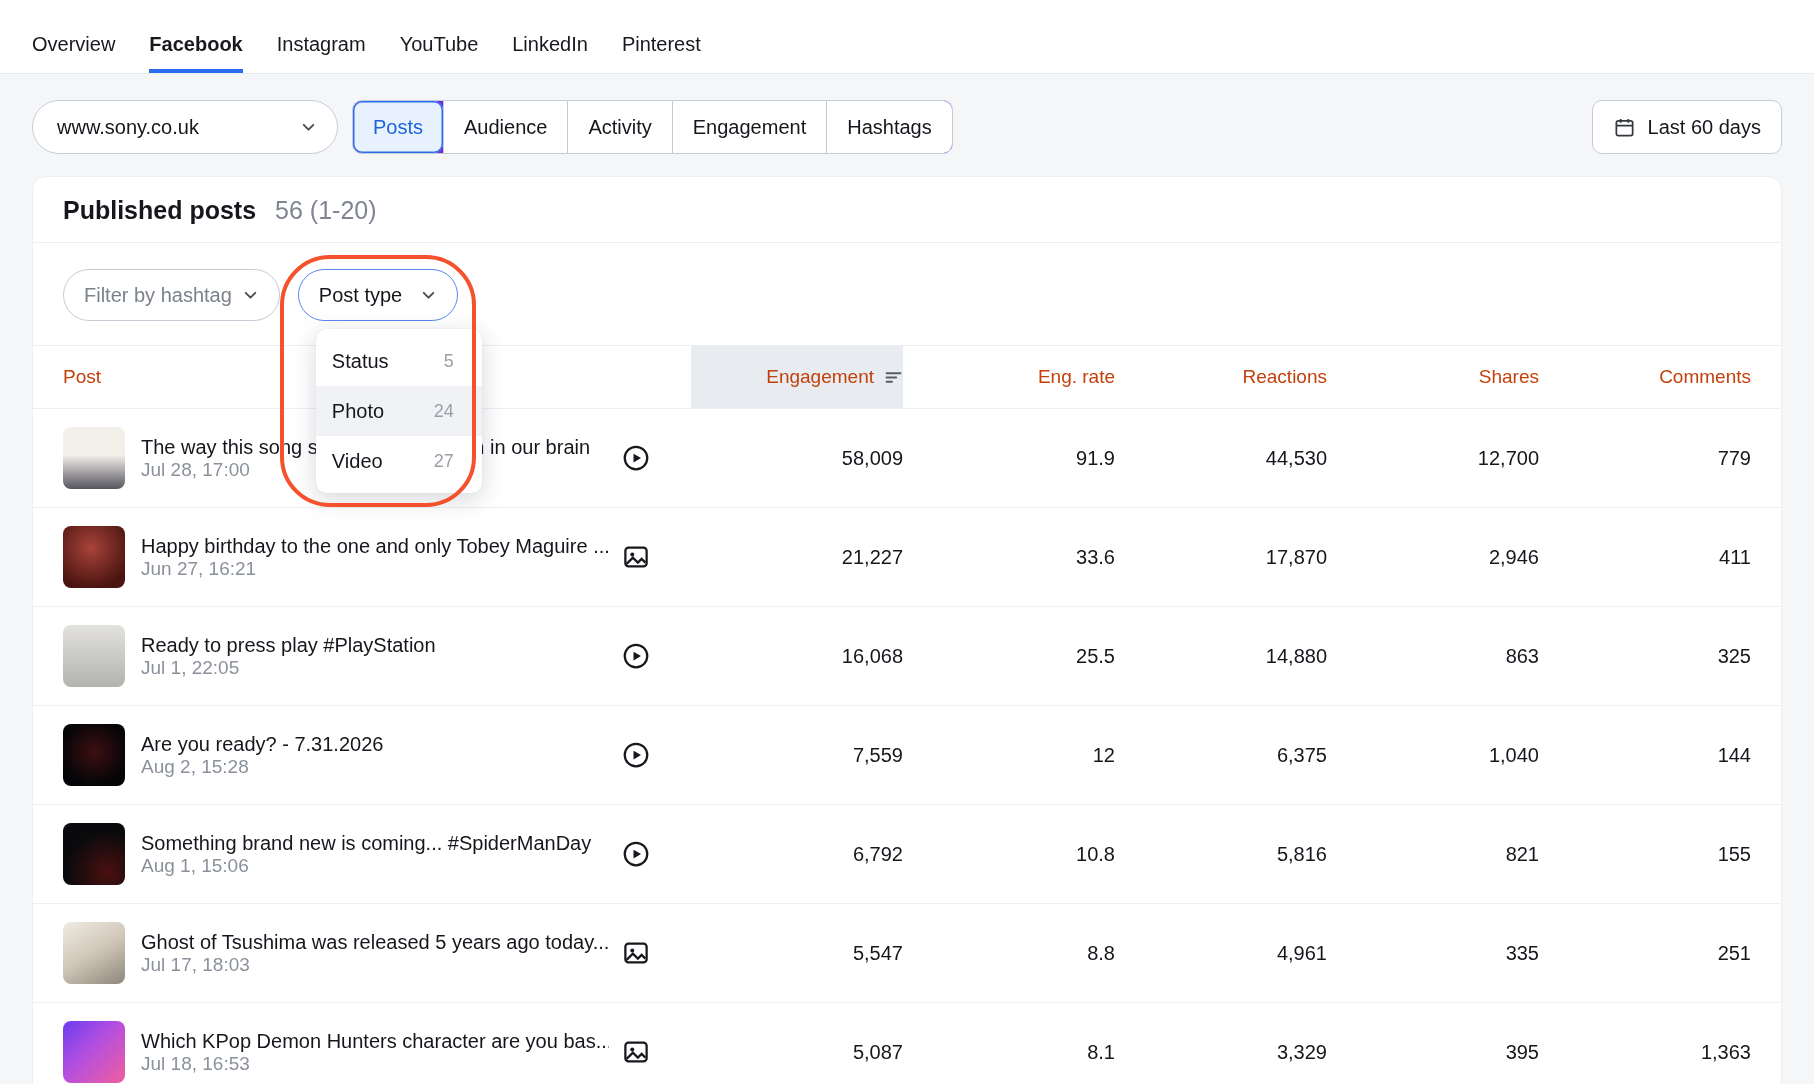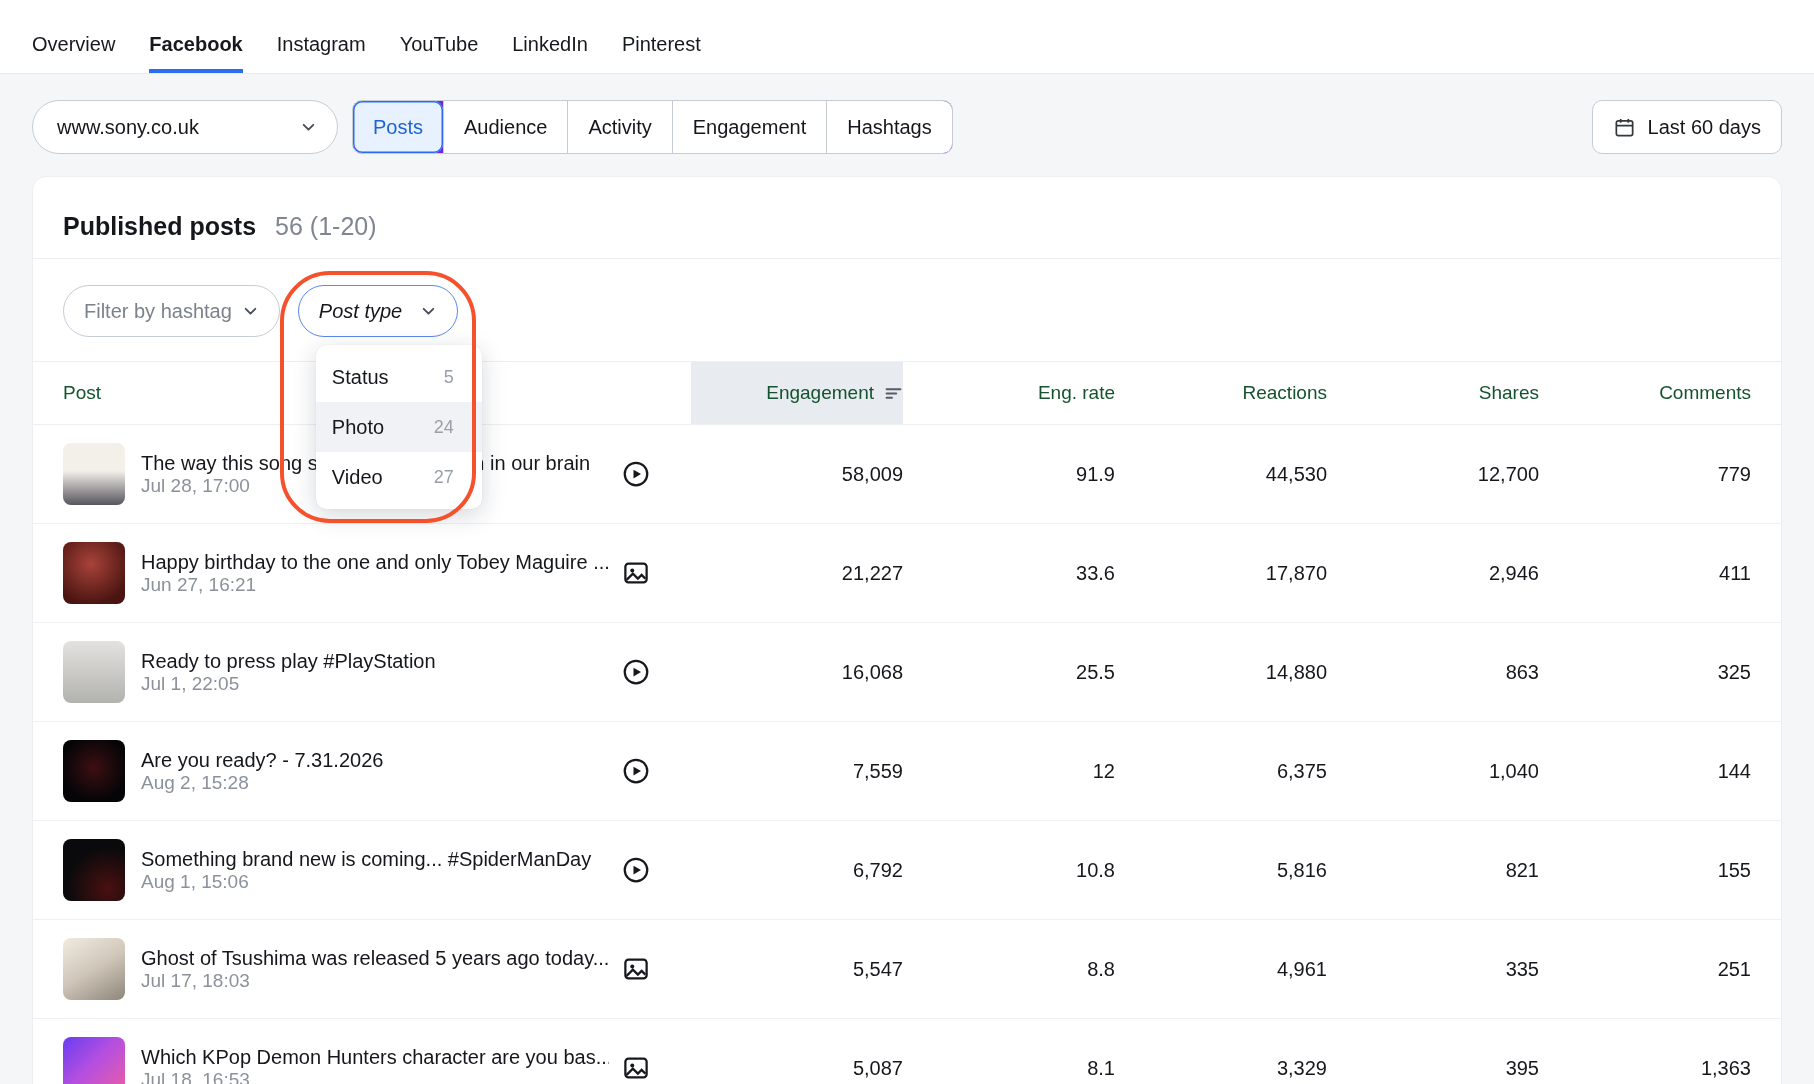--- a/index.html
+++ b/index.html
@@ -87,21 +87,21 @@
     border:1px solid #eceef2;
     border-radius:14px;
     overflow:visible;
   }
   .card-header {
     display:flex; align-items:baseline; gap:19px;
     padding:19px 30px 17px 30px;
     border-bottom:1px solid #eceef2;
   }
   .card-title { font-size:25px; font-weight:700; }
-  .card-count { font-size:25px; color:#7f8591;margin-top:16px; }
+  .card-count { font-size:25px; color:#7f8591; }
 
   
   .filters {
     display:flex; align-items:flex-end; gap:18px;
     padding:26px 30px 24px 30px;
     position:relative;
   }
   .pill {
     height:52px;
     display:flex; align-items:center; gap:10px;
@@ -110,21 +110,20 @@
     font-size:20px;
     padding:0 20px;
     cursor:pointer; white-space:nowrap;
   }
   .pill-hashtag { border:1px solid #c6ccd6; color:#7b828c; }
   .pill-posttype {
     border:1.5px solid #5b87ee;
     color:#15171c;
     width:160px;
     justify-content:space-between;
-    font-style:italic;
   }
   .posttype-wrap { position:relative; }
   .dropdown {
     position:absolute;
     top:60px; left:18px;
     width:166px;
     background:#fff;
     border-radius:10px;
     box-shadow:0 6px 24px rgba(24,34,56,.18), 0 0 1px rgba(0,0,0,.15);
     padding:7px 0;
@@ -150,21 +149,21 @@
   }
 
   
   .thead {
     display:flex; align-items:stretch;
     height:64px;
     border-top:1px solid #eceef2;
     border-bottom:1px solid #eceef2;
     padding:0 30px;
   }
-  .th { display:flex; align-items:center; font-size:19px; color:#14532d; cursor:pointer; }
+  .th { display:flex; align-items:center; font-size:19px; color:#c2410c; cursor:pointer; }
   .th-post { flex:1; }
   .th-num { width:212px; justify-content:flex-end; }
   .th-eng { background:#e8ebf0; gap:10px; }
   .row {
     display:flex; align-items:center;
     height:99px;
     padding:0 30px;
     border-bottom:1px solid #eef0f3;
     cursor:pointer;
   }

